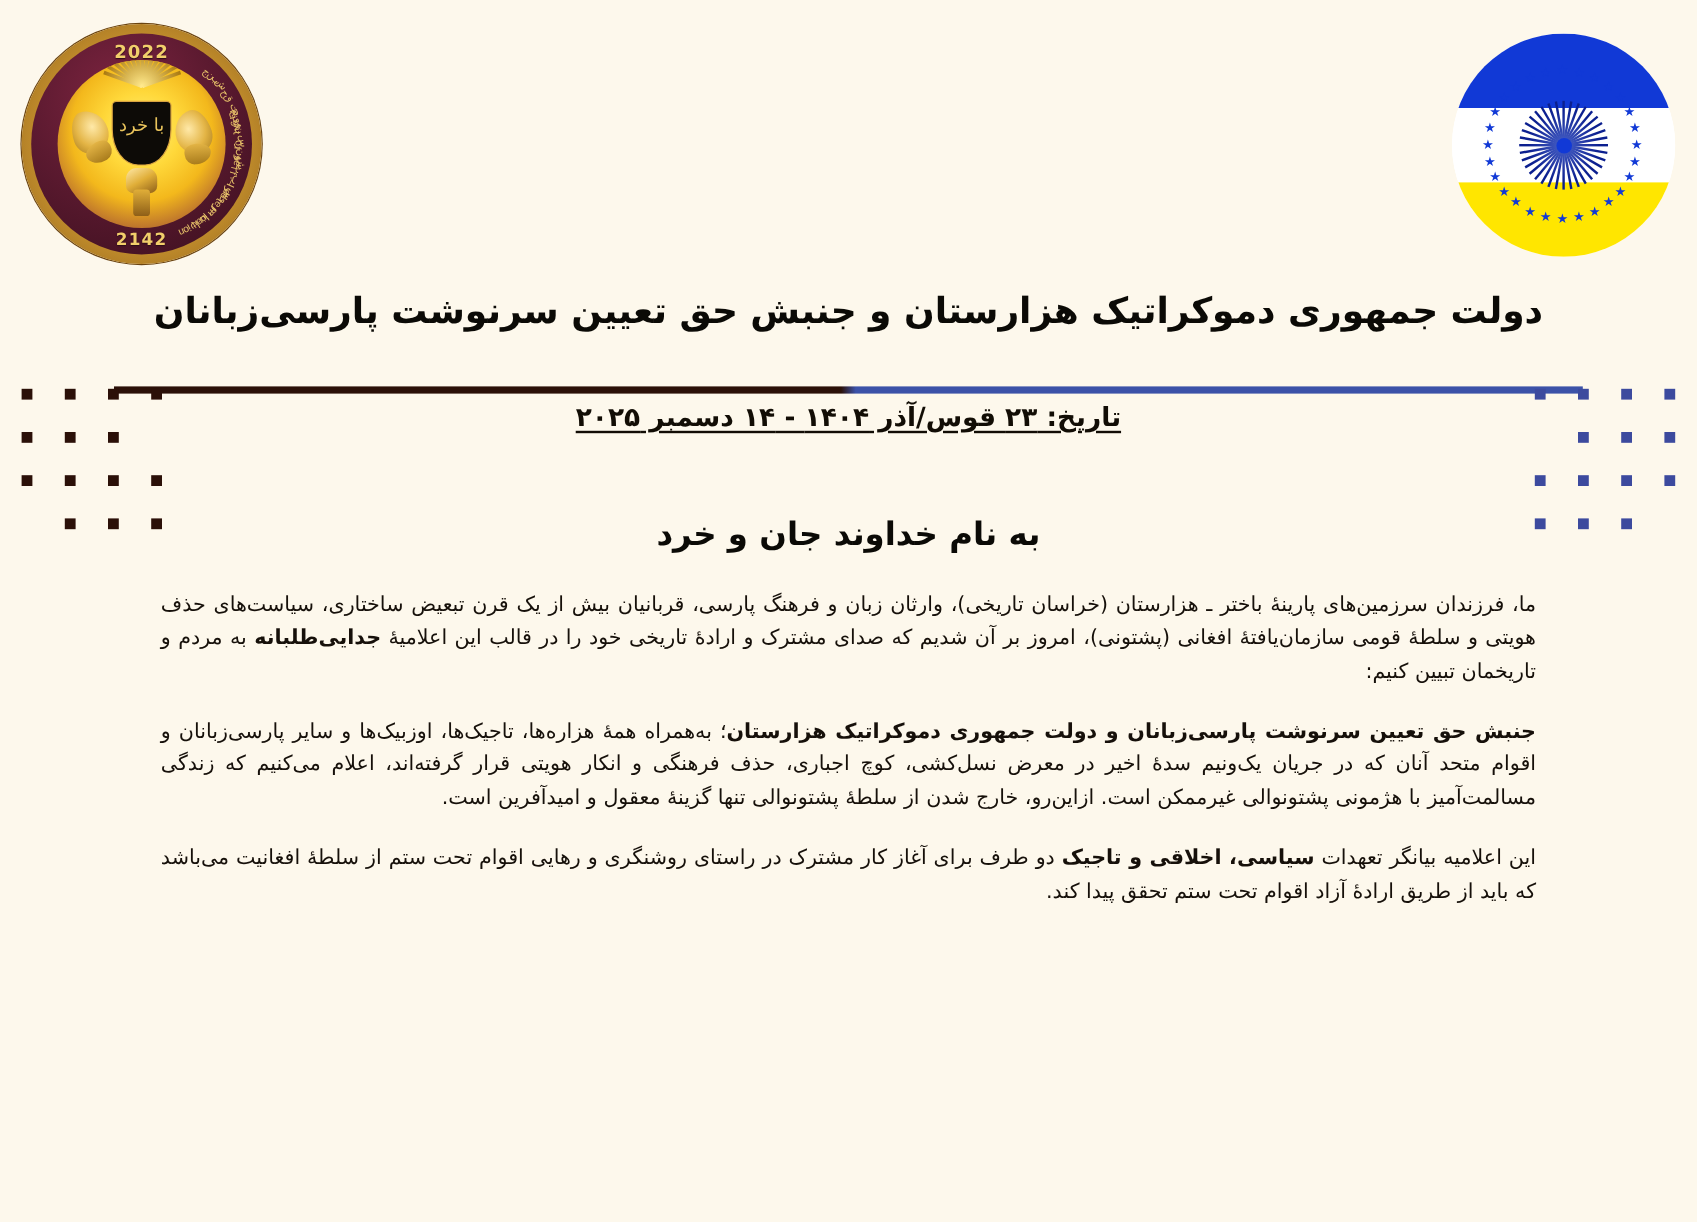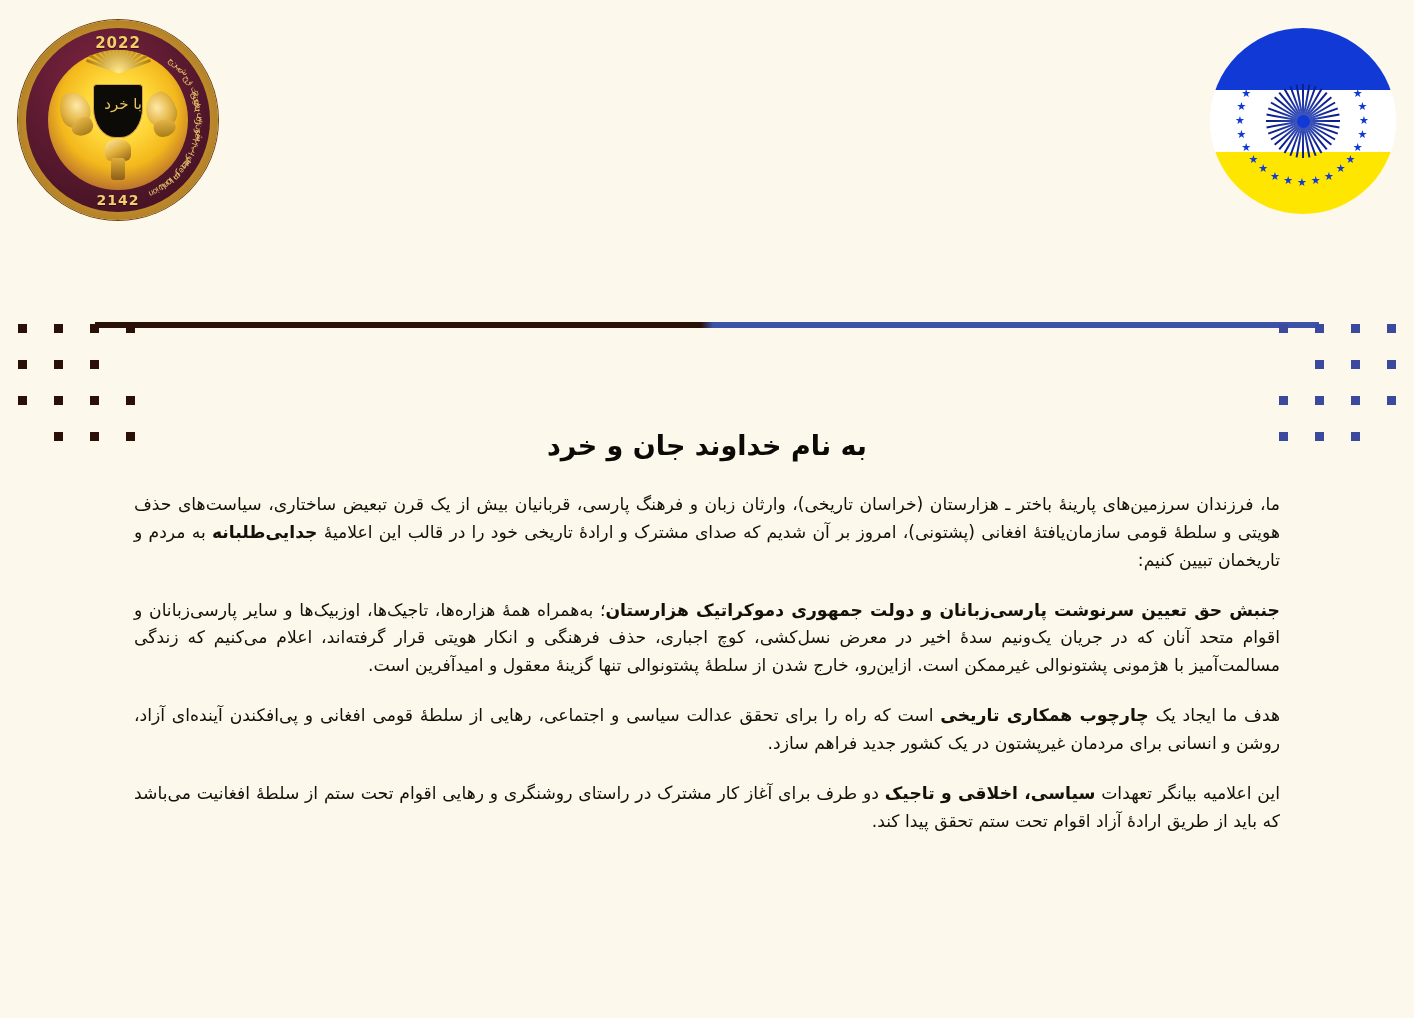--- a/index.html
+++ b/index.html
@@ -84,20 +84,21 @@
     height: 54px;
     background: #0d0b07;
     border: 1.5px solid #d9a441;
     border-radius: 4px 4px 22px 22px / 4px 4px 30px 30px;
     box-sizing: border-box;
   }
   .seal-shield-script {
     position: absolute;
     left: 0; right: 0;
     top: 12px;
+    text-align: center;
     font-size: 15px;
     color: #e9c45c;
     line-height: 1;
     font-family: "DejaVu Sans", sans-serif;
   }
   .seal-horse {
     position: absolute;
     top: 42px;
     width: 30px;
     height: 36px;
@@ -543,20 +544,21 @@
           <b style="transform: rotate(295.714deg) rotate(-295.714deg); left: -61.8601px; top: -32.9008px; transform-origin: 50% 50%;">★</b>
           <b style="transform: rotate(308.571deg) rotate(-308.571deg); left: -54.4736px; top: -44.6564px; transform-origin: 50% 50%;">★</b>
           <b style="transform: rotate(321.429deg) rotate(-321.429deg); left: -44.6564px; top: -54.4736px; transform-origin: 50% 50%;">★</b>
           <b style="transform: rotate(334.286deg) rotate(-334.286deg); left: -32.9008px; top: -61.8601px; transform-origin: 50% 50%;">★</b>
           <b style="transform: rotate(347.143deg) rotate(-347.143deg); left: -19.7963px; top: -66.4455px; transform-origin: 50% 50%;">★</b>
         </div>
     </div>
 
   </div>
 
+  <div class="title-sub">دولت جمهوری دموکراتیک هزارستان و جنبش حق تعیین سرنوشت پارسی‌زبانان</div>
 
   <div class="rule"></div>
   <div class="dots left" id="dotsLeft">
       <span style="top: 2px; left: 2px;"></span>
       <span style="top: 2px; left: 38px;"></span>
       <span style="top: 2px; left: 74px;"></span>
       <span style="top: 2px; left: 110px;"></span>
       <span style="top: 38px; left: 2px;"></span>
       <span style="top: 38px; left: 38px;"></span>
       <span style="top: 38px; left: 74px;"></span>
@@ -578,28 +580,30 @@
       <span style="top: 38px; right: 74px;"></span>
       <span style="top: 74px; right: 2px;"></span>
       <span style="top: 74px; right: 38px;"></span>
       <span style="top: 74px; right: 74px;"></span>
       <span style="top: 74px; right: 110px;"></span>
       <span style="top: 110px; right: 38px;"></span>
       <span style="top: 110px; right: 74px;"></span>
       <span style="top: 110px; right: 110px;"></span>
     </div>
 
+  <div class="date-line">
+    <u>تاریخ: ۲۳ قوس/آذر ۱۴۰۴ - ۱۴ دسمبر ۲۰۲۵</u>
+  </div>
 
   <div class="body-area clipped">
 
     <div class="basmala">به نام خداوند جان و خرد</div>
 
     <div id="paragraphs">
         <p class="para"><span>ما، فرزندان سرزمین‌های پارینهٔ باختر ـ هزارستان (خراسان تاریخی)، وارثان زبان و فرهنگ پارسی، قربانیان بیش از یک قرن تبعیض ساختاری، سیاست‌های حذف هویتی و سلطهٔ قومی سازمان‌یافتهٔ افغانی (پشتونی)، امروز بر آن شدیم که صدای مشترک و ارادهٔ تاریخی خود را در قالب این اعلامیهٔ </span><b>جدایی‌طلبانه</b><span> به مردم و تاریخمان تبیین کنیم:</span></p>
         <p class="para"><b>جنبش حق تعیین سرنوشت پارسی‌زبانان و دولت جمهوری دموکراتیک هزارستان</b><span>؛ به‌همراه همهٔ هزاره‌ها، تاجیک‌ها، اوزبیک‌ها و سایر پارسی‌زبانان و اقوام متحد آنان که در جریان یک‌ونیم سدهٔ اخیر در معرض نسل‌کشی، کوچ اجباری، حذف فرهنگی و انکار هویتی قرار گرفته‌اند، اعلام می‌کنیم که زندگی مسالمت‌آمیز با هژمونی پشتونوالی غیرممکن است. ازاین‌رو، خارج شدن از سلطهٔ پشتونوالی تنها گزینهٔ معقول و امیدآفرین است.</span></p>
-        <p class="para"><span>هدف ما ایجاد یک </span><b>چارچوب همکاری تاریخی</b><span> است که راه را برای تحقق عدالت سیاسی و اجتماعی، رهایی از سلطهٔ قومی افغانی و پی‌افکندن آینده‌ای آزاد، روشن و انسانی برای مردمان غیرپشتون در یک کشور جدید فراهم سازد.</span></p>
         <p class="para"><span>این اعلامیه بیانگر تعهدات </span><b>سیاسی، اخلاقی و تاجیک</b><span> دو طرف برای آغاز کار مشترک در راستای روشنگری و رهایی اقوام تحت ستم از سلطهٔ افغانیت می‌باشد که باید از طریق ارادهٔ آزاد اقوام تحت ستم تحقق پیدا کند.</span></p>
       </div>
 
 
   </div>
 
 </div>
 
 </body></html>

